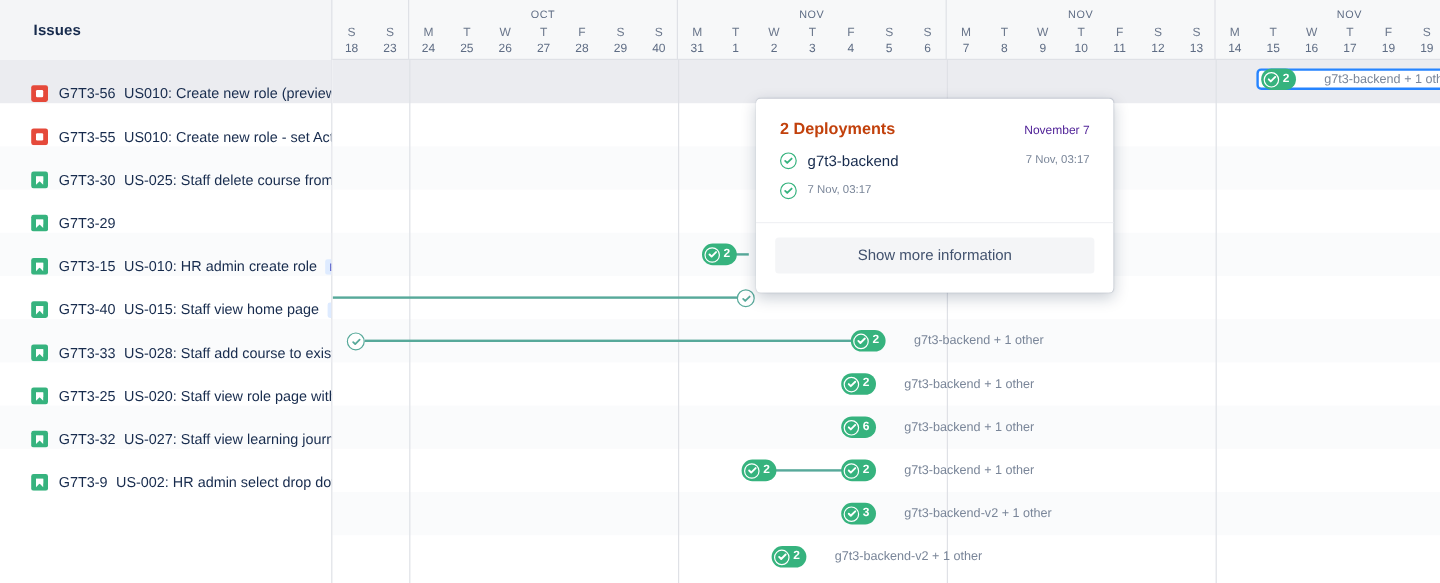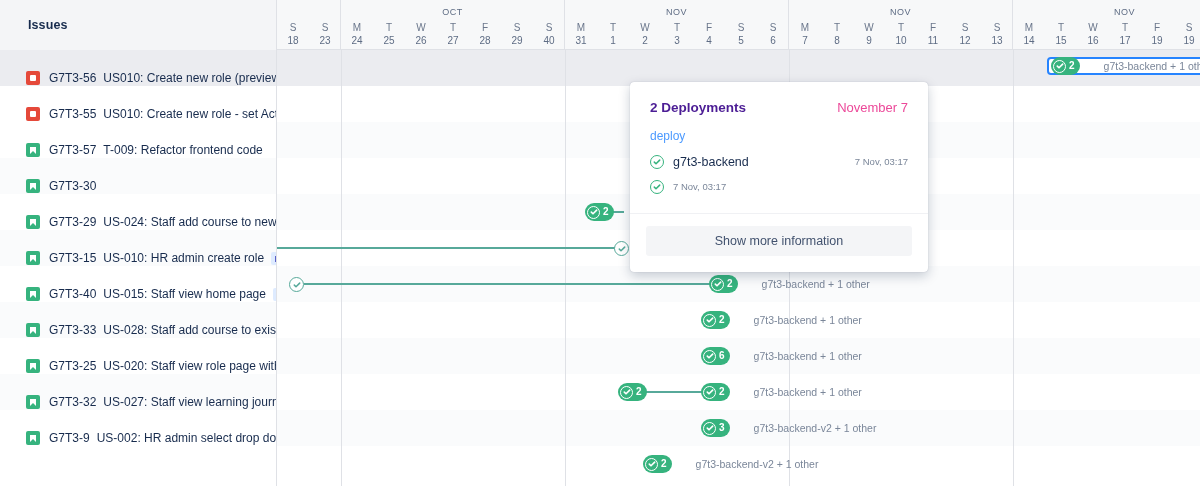--- a/index.html
+++ b/index.html
@@ -280,25 +280,25 @@
   }
   .pop-head {
     display: flex;
     align-items: baseline;
     justify-content: space-between;
     padding: 18px 20px 0 20px;
   }
   .pop-title {
     font-size: 13.5px;
     font-weight: bold;
+    color: #c2410c;
+  }
+  .pop-date {
+    font-size: 10px;
     color: #4c1d95;
-  }
-  .pop-date {
-    font-size: 13px;
-    color: #ec4899;
   }
   .pop-env {
     padding: 14px 20px 0 20px;
     font-size: 12px;
     color: #4c9aff;
   }
   .pop-list {
     padding: 6px 20px 14px 20px;
   }
   .pop-item {
@@ -505,39 +505,32 @@
         <span class="issue-key">G7T3-56</span>
         <span class="issue-summary">US010: Create new role (preview/</span>
       </div>
       <div class="issue-row">
         <span class="type-icon bug">
           <span class="glyph"></span>
         </span>
         <span class="issue-key">G7T3-55</span>
         <span class="issue-summary">US010: Create new role - set Acti</span>
       </div>
+      <div class="issue-row alt">
+        <span class="type-icon story">
+          <span class="glyph"></span>
+        </span>
+        <span class="issue-key">G7T3-30</span>
+        <span class="issue-summary">US-025: Staff delete course from</span>
+      </div>
       <div class="issue-row">
         <span class="type-icon story">
           <span class="glyph"></span>
         </span>
-        <span class="issue-key">G7T3-57</span>
-        <span class="issue-summary">T-009: Refactor frontend code</span>
-      </div>
-      <div class="issue-row alt">
-        <span class="type-icon story">
-          <span class="glyph"></span>
-        </span>
-        <span class="issue-key">G7T3-30</span>
-      </div>
-      <div class="issue-row">
-        <span class="type-icon story">
-          <span class="glyph"></span>
-        </span>
         <span class="issue-key">G7T3-29</span>
-        <span class="issue-summary">US-024: Staff add course to new</span>
       </div>
       <div class="issue-row alt">
         <span class="type-icon story">
           <span class="glyph"></span>
         </span>
         <span class="issue-key">G7T3-15</span>
         <span class="issue-summary">US-010: HR admin create role</span>
         <span class="epic-badge">E</span>
       </div>
       <div class="issue-row">
@@ -719,21 +712,20 @@
         <div class="vline" style="left: 512px;"></div>
         <div class="vline" style="left: 736px;"></div>
       </div>
   </div>
 
   <div class="popover">
     <div class="pop-head">
       <span class="pop-title">2 Deployments</span>
       <span class="pop-date">November 7</span>
     </div>
-    <div class="pop-env">deploy</div>
     <div class="pop-list" id="pop-list">
         <div class="pop-item">
           <span class="pop-check">
             <svg width="8" height="8" viewBox="0 0 8 8">
               <path d="M1.3 4.1 L3 5.8 L6.7 2.1" stroke="#36b37e" stroke-width="1.5" fill="none" stroke-linecap="round" stroke-linejoin="round"></path>
             </svg>
           </span>
           <span class="pop-name">g7t3-backend</span>
           <span class="pop-time">7 Nov, 03:17</span>
         </div>

